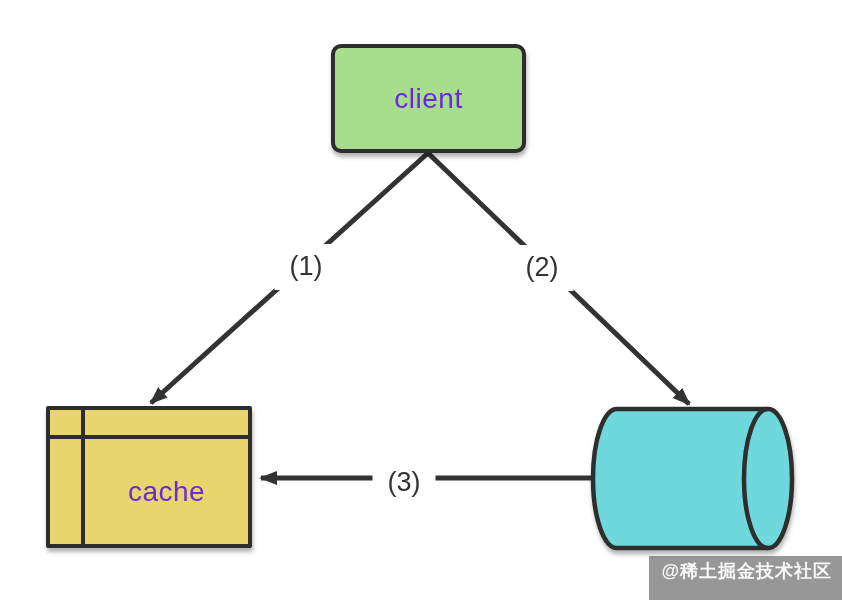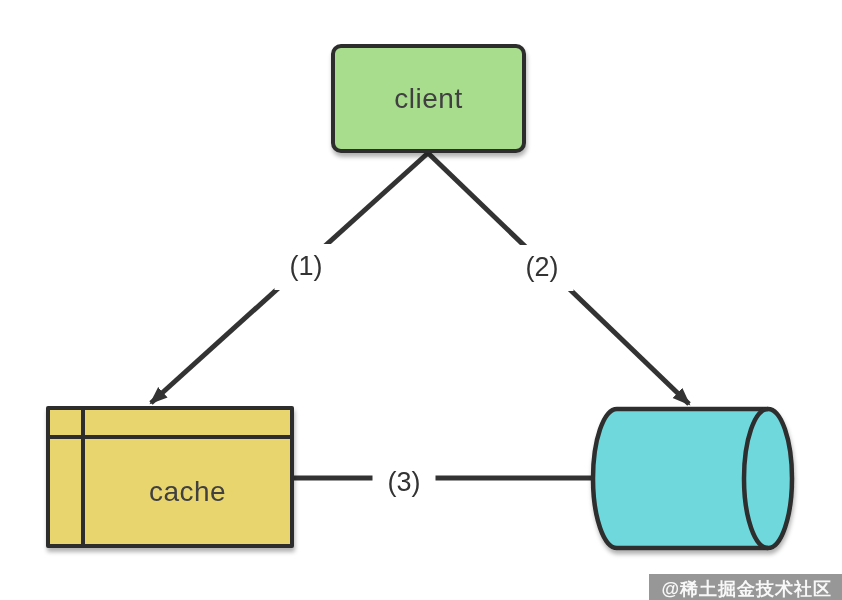--- a/index.html
+++ b/index.html
@@ -17,21 +17,21 @@
     color: #333333;
   }
   .stage svg.wires {
     position: absolute;
     left: 0;
     top: 0;
     width: 842px;
     height: 600px;
   }
   .node-label {
-    color: #404040;
+    color: #6d28d9;
     letter-spacing: 0.5px;
   }
   .client-box {
     position: absolute;
     left: 331px;
     top: 44px;
     width: 195px;
     height: 109px;
     box-sizing: border-box;
     background: #a7dd8c;
@@ -40,21 +40,21 @@
     display: flex;
     align-items: center;
     justify-content: center;
     font-size: 28px;
     box-shadow: 1px 4px 4px rgba(0,0,0,0.30);
   }
   .cache-box {
     position: absolute;
     left: 46px;
     top: 406px;
-    width: 248px;
+    width: 206px;
     height: 142px;
     box-sizing: border-box;
     background: #e8d56e;
     border: 4px solid #2d2d2d;
     border-radius: 2px;
     box-shadow: 1px 4px 4px rgba(0,0,0,0.30);
   }
   .cache-vline {
     position: absolute;
     left: 31px;
@@ -108,21 +108,21 @@
   .edge-label-3 { left: 404px; top: 483px; }
   .watermark {
     position: absolute;
     right: 0;
     bottom: 0;
     background: rgba(25,25,25,0.45);
     color: #f8f8f8;
     font-size: 18px;
     font-weight: bold;
     line-height: 1;
-    padding: 6px 10px 2px 12px;
+    padding: 6px 10px 20px 12px;
     letter-spacing: 1px;
   }
 </style>
 </head>
 <body>
 
 <div class="stage">
 
   <svg class="wires" viewBox="0 0 842 600">
     <defs>

